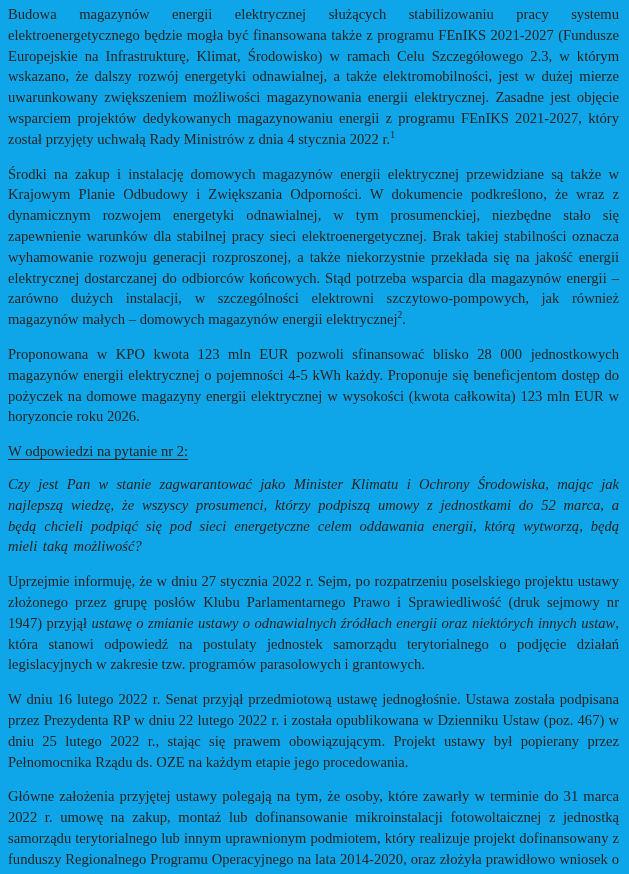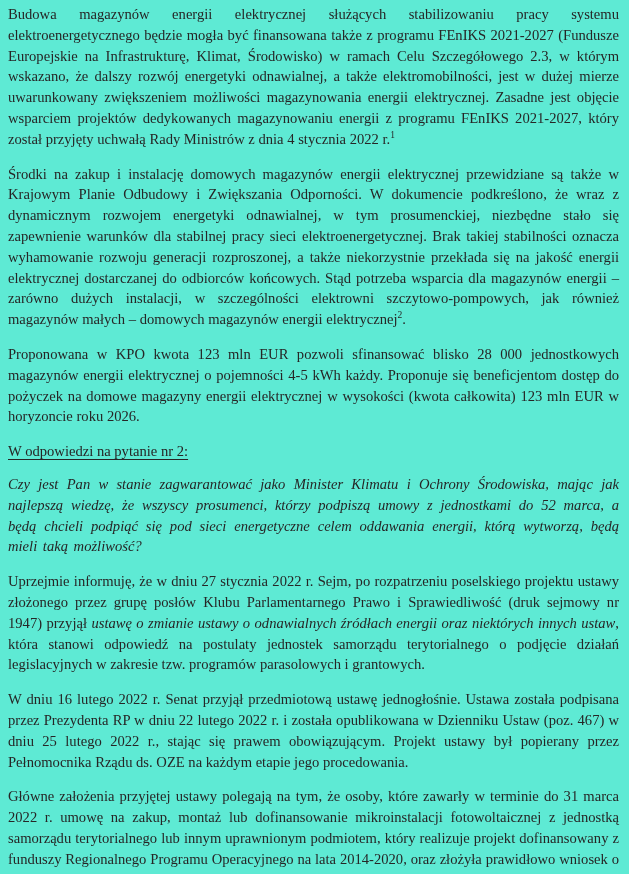--- a/index.html
+++ b/index.html
@@ -4,21 +4,21 @@
 <style>
   html, body {
     margin: 0;
     padding: 0;
     background: #f4f3f1;
   }
   .page {
     width: 629px;
     height: 874px;
     margin: 0 auto;
-    background: #5eead4;
+    background: #0ea5e9;
     box-sizing: border-box;
     padding: 4px 10px 0 8px;
     overflow: hidden;
     font-family: "Liberation Serif", "DejaVu Serif", serif;
     font-size: 14.6px;
     line-height: 20.8px;
     color: #262626;
   }
   .block {
     margin: 0 0 14px 0;

